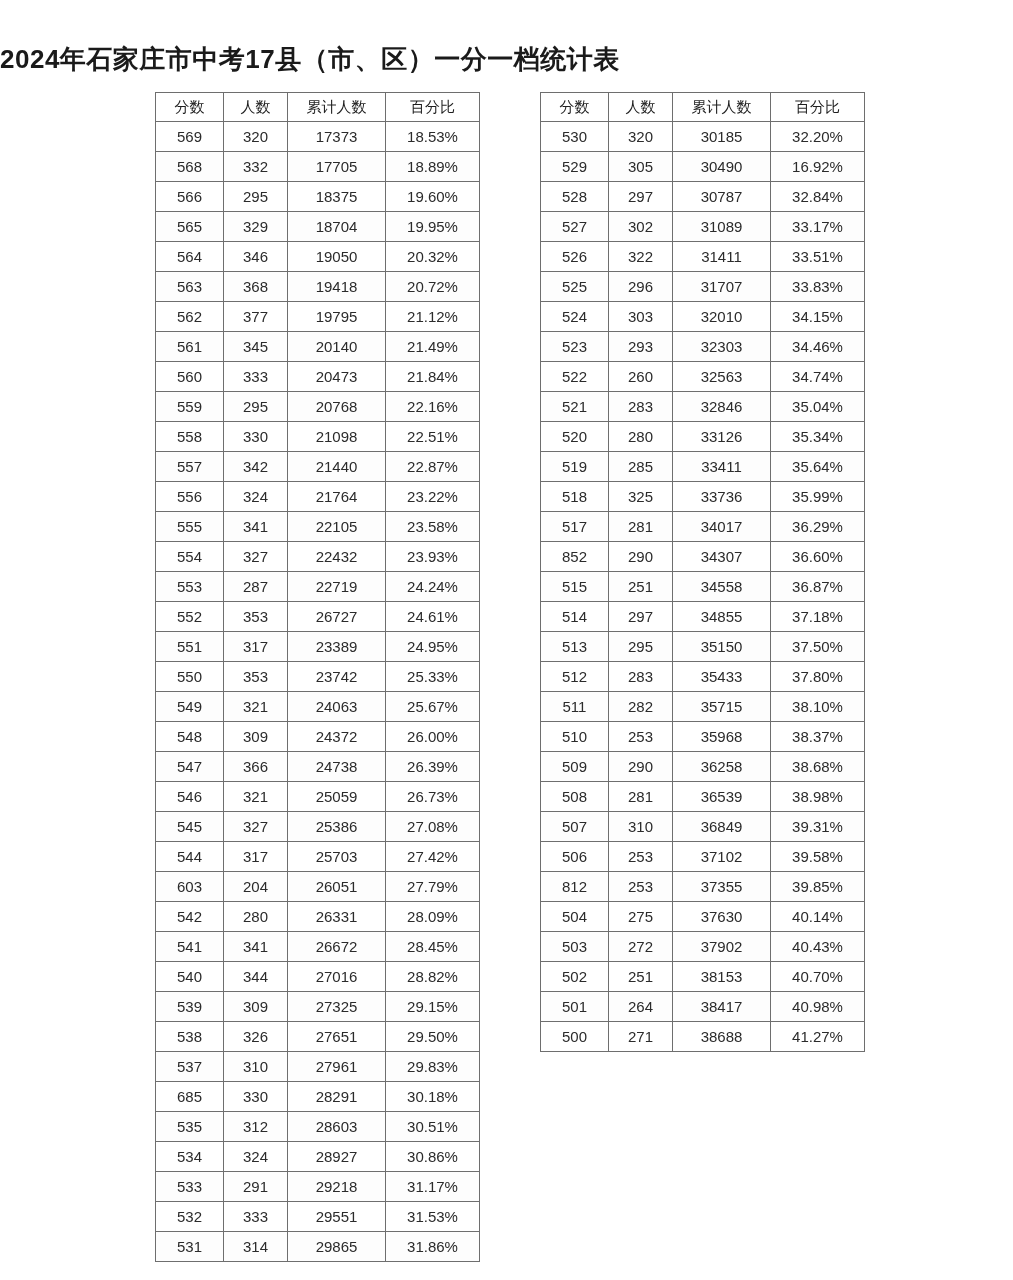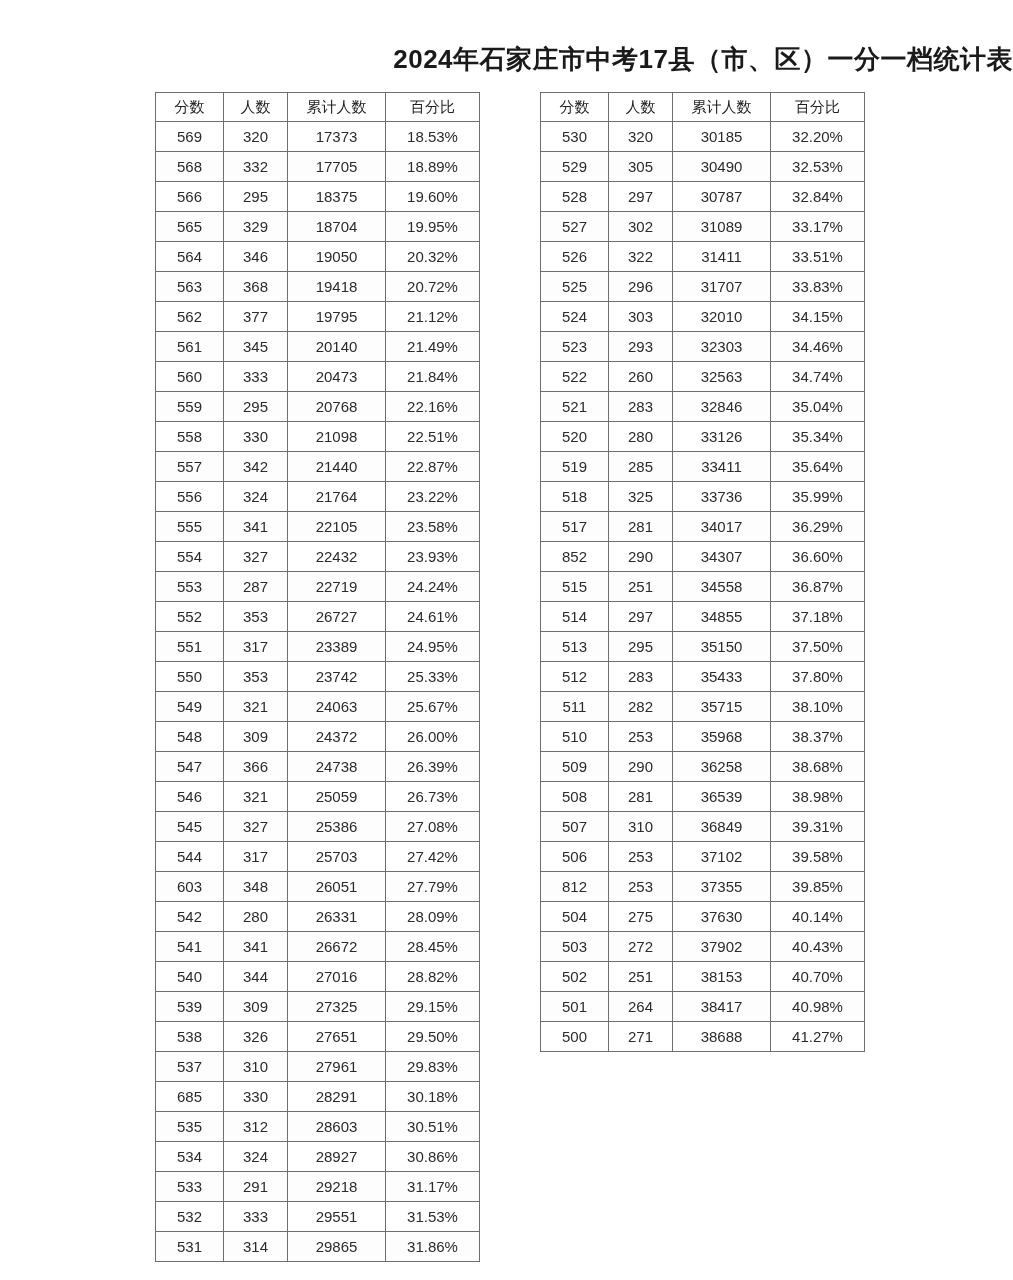--- a/index.html
+++ b/index.html
@@ -19,21 +19,21 @@
     position: relative;
     width: 1013px;
     height: 1280px;
     background: #ffffff;
   }
   .page-title {
     position: absolute;
     top: 42px;
     left: 0;
     width: 1013px;
-    text-align: right;
+    text-align: left;
     font-size: 26px;
     font-weight: bold;
     letter-spacing: 0.5px;
     color: #1a1a1a;
     white-space: nowrap;
   }
   .tables-area {
     position: absolute;
     top: 92px;
     left: 0;
@@ -253,21 +253,21 @@
             <td class="cell-pct">27.08%</td>
           </tr>
           <tr>
             <td class="cell-score">544</td>
             <td class="cell-count">317</td>
             <td class="cell-cum">25703</td>
             <td class="cell-pct">27.42%</td>
           </tr>
           <tr>
             <td class="cell-score">603</td>
-            <td class="cell-count">348</td>
+            <td class="cell-count">204</td>
             <td class="cell-cum">26051</td>
             <td class="cell-pct">27.79%</td>
           </tr>
           <tr>
             <td class="cell-score">542</td>
             <td class="cell-count">280</td>
             <td class="cell-cum">26331</td>
             <td class="cell-pct">28.09%</td>
           </tr>
           <tr>
@@ -358,21 +358,21 @@
           <tr>
             <td class="cell-score">530</td>
             <td class="cell-count">320</td>
             <td class="cell-cum">30185</td>
             <td class="cell-pct">32.20%</td>
           </tr>
           <tr>
             <td class="cell-score">529</td>
             <td class="cell-count">305</td>
             <td class="cell-cum">30490</td>
-            <td class="cell-pct">32.53%</td>
+            <td class="cell-pct">16.92%</td>
           </tr>
           <tr>
             <td class="cell-score">528</td>
             <td class="cell-count">297</td>
             <td class="cell-cum">30787</td>
             <td class="cell-pct">32.84%</td>
           </tr>
           <tr>
             <td class="cell-score">527</td>
             <td class="cell-count">302</td>

